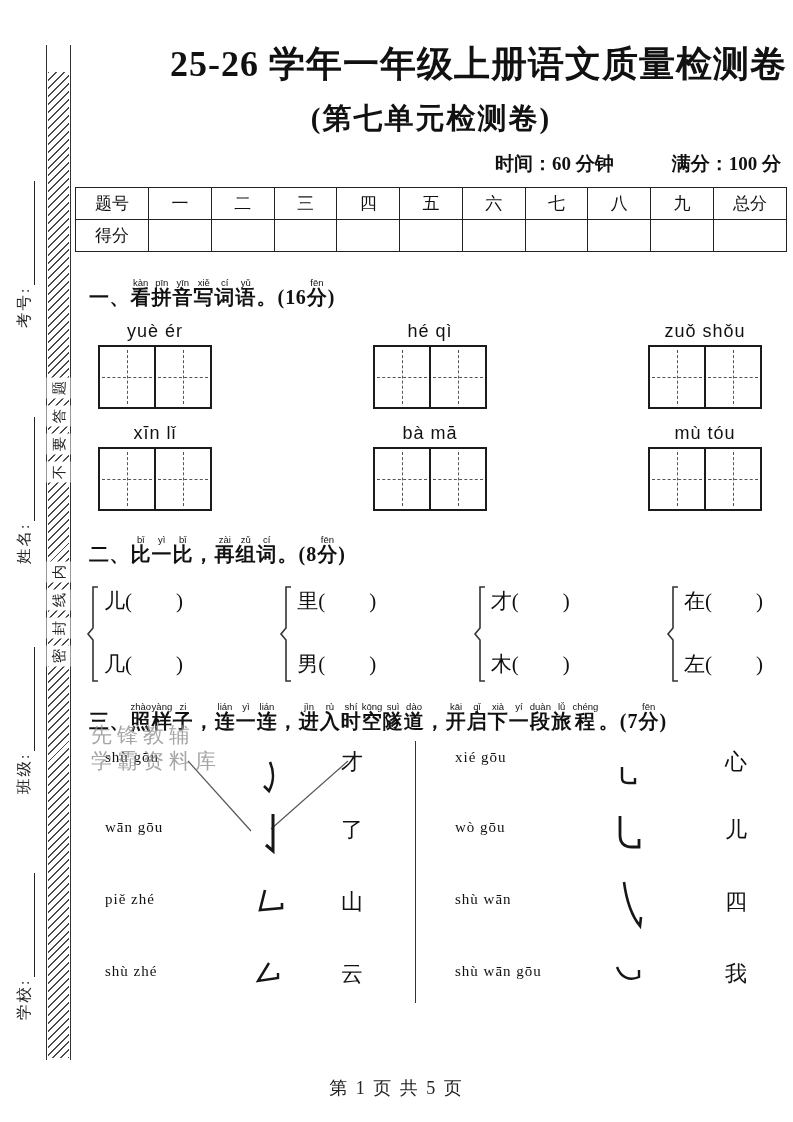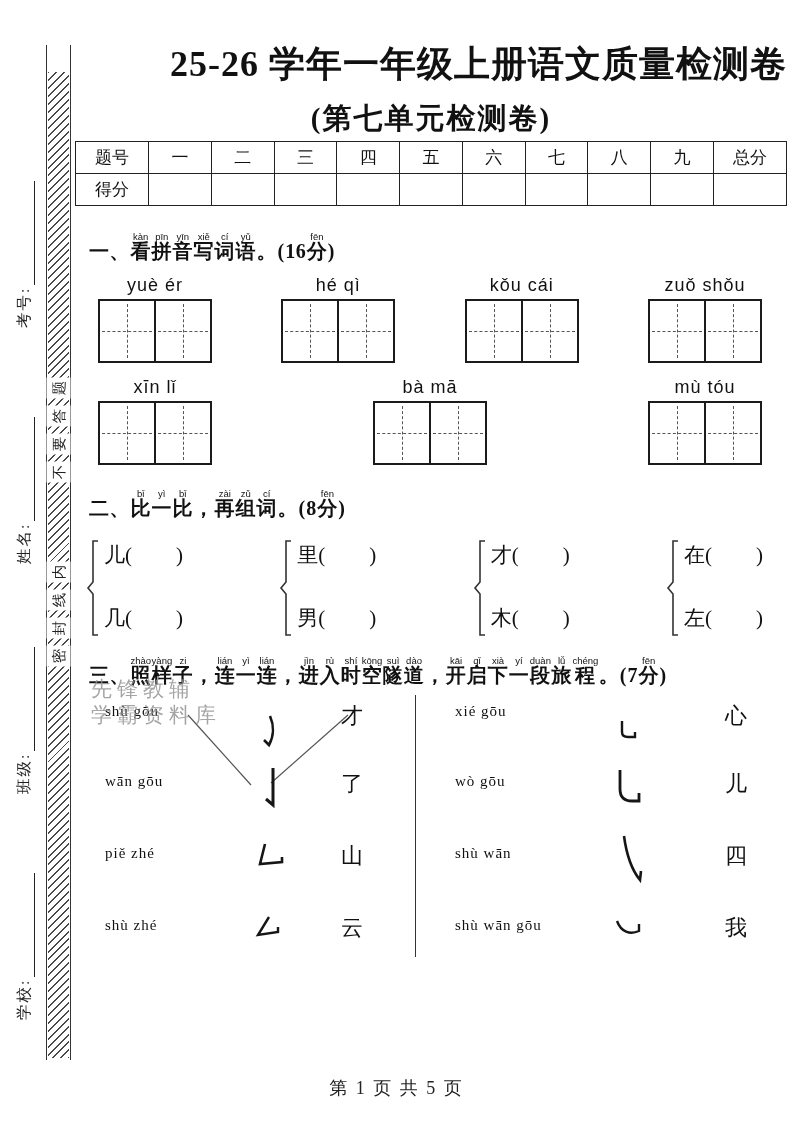--- a/index.html
+++ b/index.html
@@ -102,20 +102,24 @@
   <div class="side-field" style="top:918px">
     <span class="lbl">学校:</span>
       <span class="blank"></span>
   </div>
 
   <div class="content">
 
     <div class="title">25-26 学年一年级上册语文质量检测卷</div>
     <div class="subtitle">(第七单元检测卷)</div>
 
+    <div class="meta">
+      <span>时间：60 分钟</span>
+      <span>满分：100 分</span>
+    </div>
 
     <table class="score">
       <tbody>
           <tr>
         <td class="wide">题号</td>
         <td>一</td>
         <td>二</td>
         <td>三</td>
         <td>四</td>
         <td>五</td>
@@ -152,27 +156,20 @@
           </div>
       </div>
       <div class="word-item">
         <div class="py">hé qì</div>
         <div class="grid2">
             <div class="cell"></div>
             <div class="cell"></div>
           </div>
       </div>
       <div class="word-item">
-        <div class="py">kǒu cái</div>
-        <div class="grid2">
-            <div class="cell"></div>
-            <div class="cell"></div>
-          </div>
-      </div>
-      <div class="word-item">
         <div class="py">zuǒ shǒu</div>
         <div class="grid2">
             <div class="cell"></div>
             <div class="cell"></div>
           </div>
       </div>
     </div>
 
     <div class="words-row" style="margin-top:14px">
       <div class="word-item">

